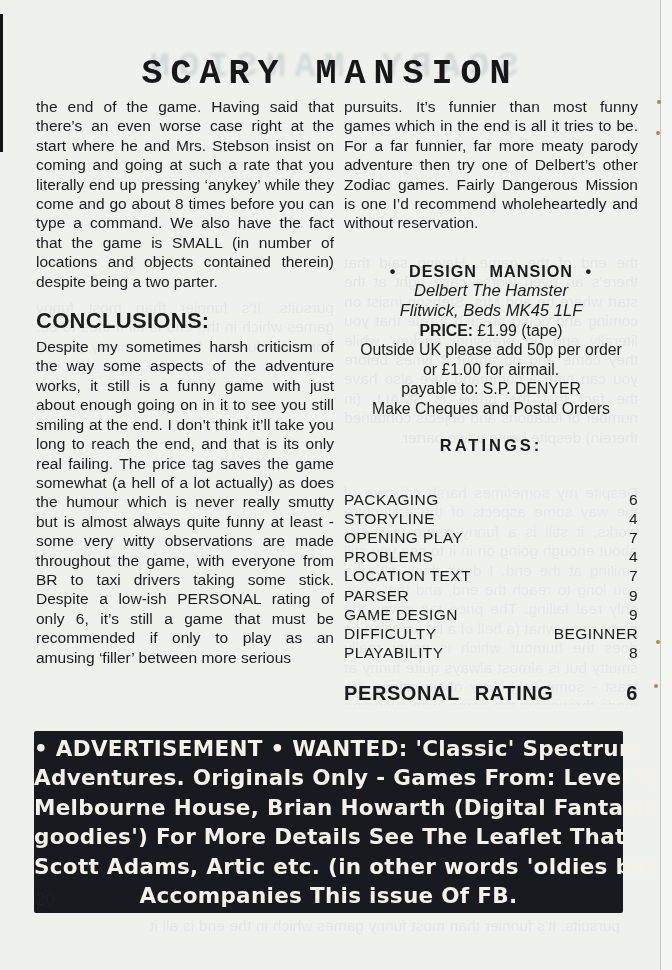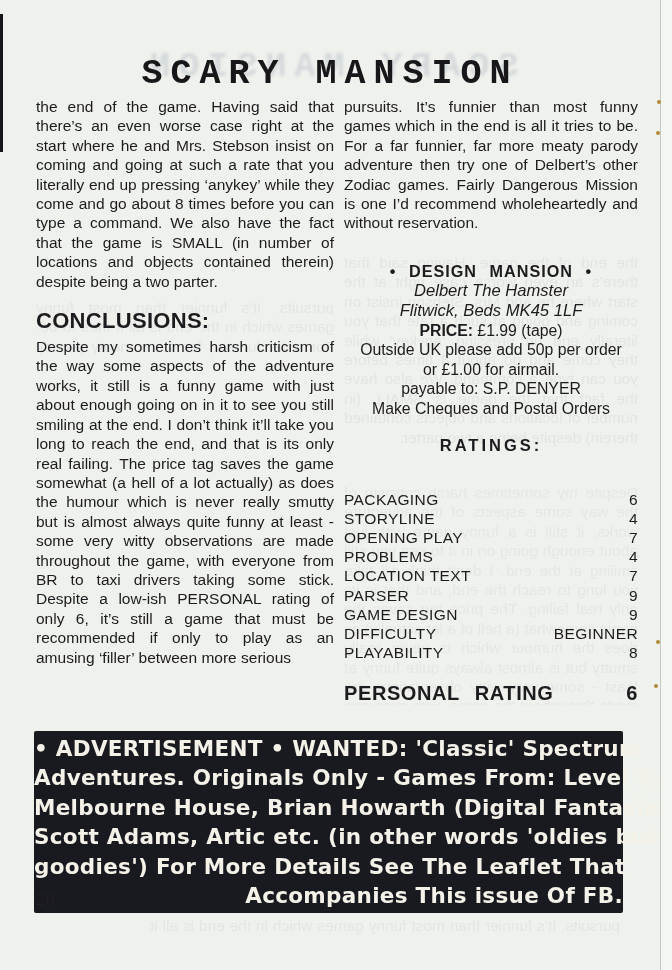--- a/index.html
+++ b/index.html
@@ -79,21 +79,21 @@
   
   .ad-box{
     position:absolute;left:34px;top:731px;width:589px;height:182px;z-index:1;
     background:#191920;border-radius:2px;
     display:flex;flex-direction:column;justify-content:center;
     text-align:center;
     font-family:"DejaVu Sans", sans-serif;
     font-weight:700;font-size:21.5px;line-height:29.5px;
     color:#f4f1e8;letter-spacing:0.3px;
   }
-  .ad-line{white-space:nowrap;text-align:right;}
+  .ad-line{white-space:nowrap;}
   
   .page-number{
     position:absolute;left:36px;top:890px;z-index:1;
     font-size:17px;color:#202022;
   }
 </style>
 </head>
 <body>
 
 <div class="page">
@@ -178,20 +178,20 @@
     <div class="personal-row">
       <span class="pr-label">PERSONAL  RATING</span>
       <span>6</span>
     </div>
   </div>
 
   <div class="ad-box">
     <div class="ad-line">• ADVERTISEMENT • WANTED: 'Classic' Spectrum</div>
     <div class="ad-line">Adventures. Originals Only - Games From: Level 9,</div>
     <div class="ad-line">Melbourne House, Brian Howarth (Digital Fantasia),</div>
+    <div class="ad-line">goodies') For More Details See The Leaflet That</div>
     <div class="ad-line">Scott Adams, Artic etc. (in other words 'oldies but</div>
-    <div class="ad-line">goodies') For More Details See The Leaflet That</div>
     <div class="ad-line">Accompanies This issue Of FB.</div>
   </div>
 
   <div class="page-number">20</div>
 
 </div>
 
 </body></html>

